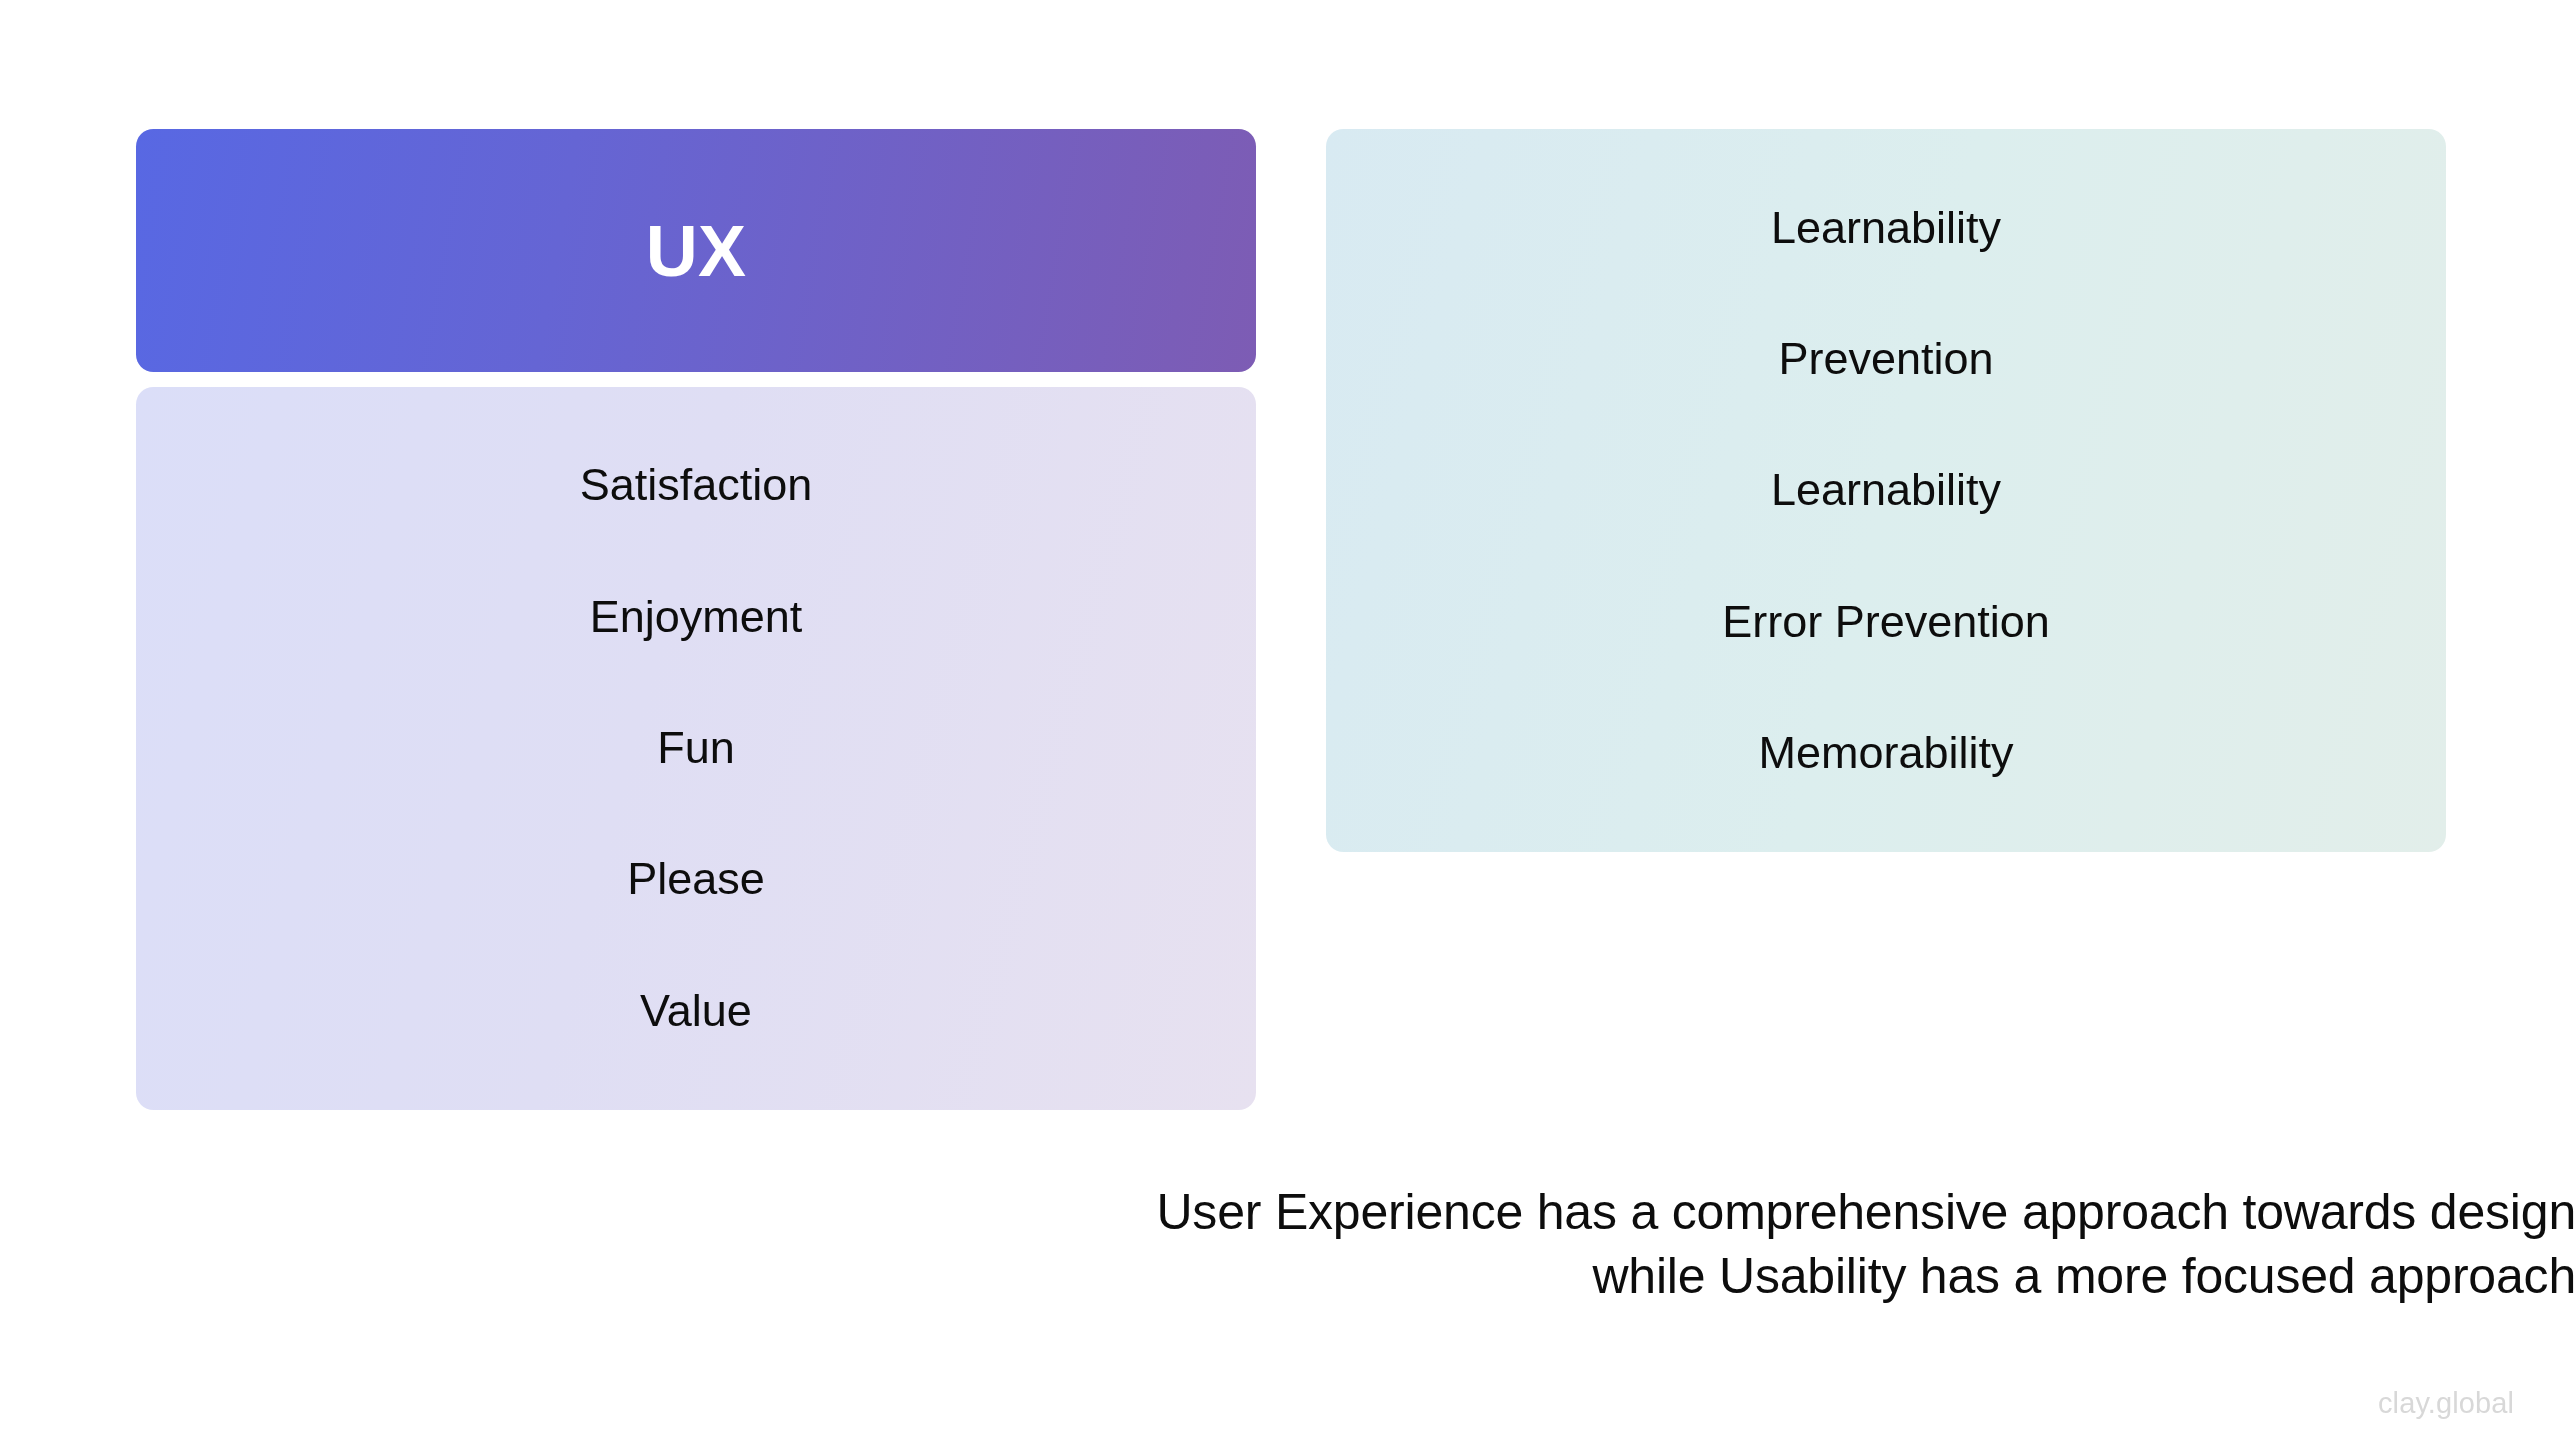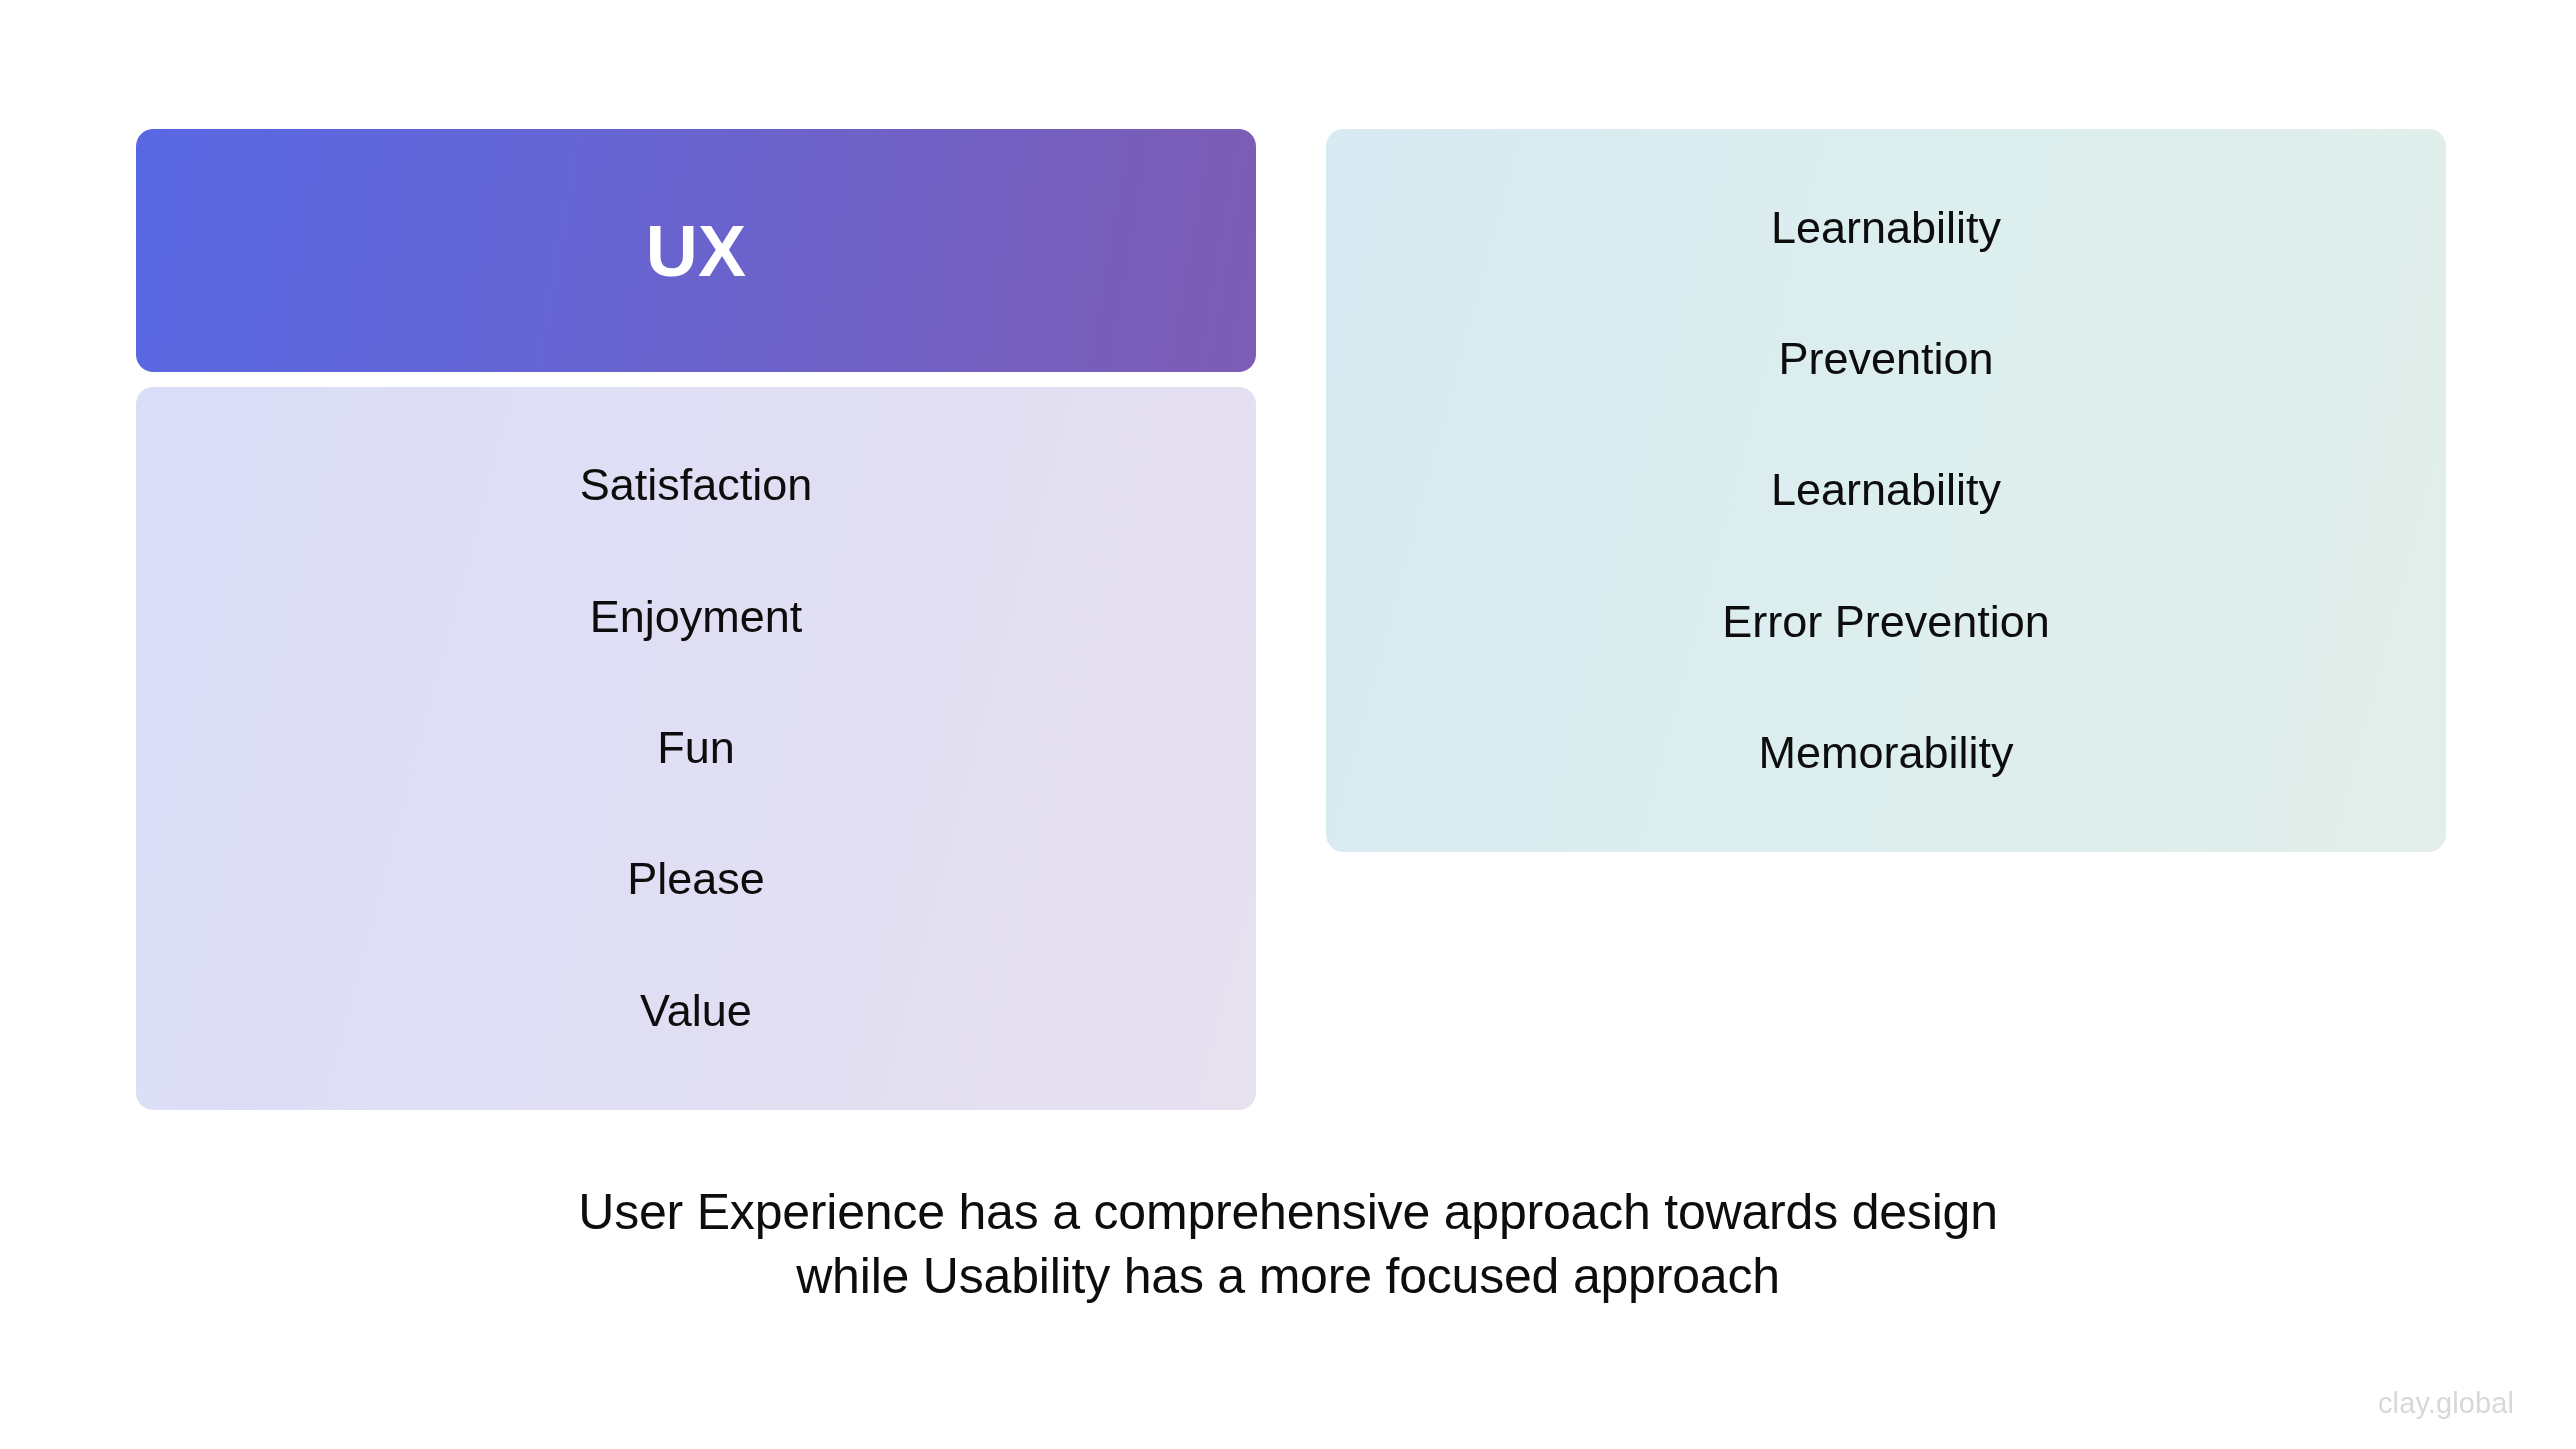--- a/index.html
+++ b/index.html
@@ -90,21 +90,21 @@
   }
 
   .col-item + .col-item { margin-top: 81px; }
 
   
   .caption {
     position: absolute;
     left: 0;
     top: 1181px;
     width: 2576px;
-    text-align: center;
+    text-align: right;
     color: #0d0d0d;
     font-size: 50px;
     line-height: 1.27;
     letter-spacing: -0.2px;
   }
   .caption-line { display: block; }
 
   
   .watermark {
     position: absolute;

